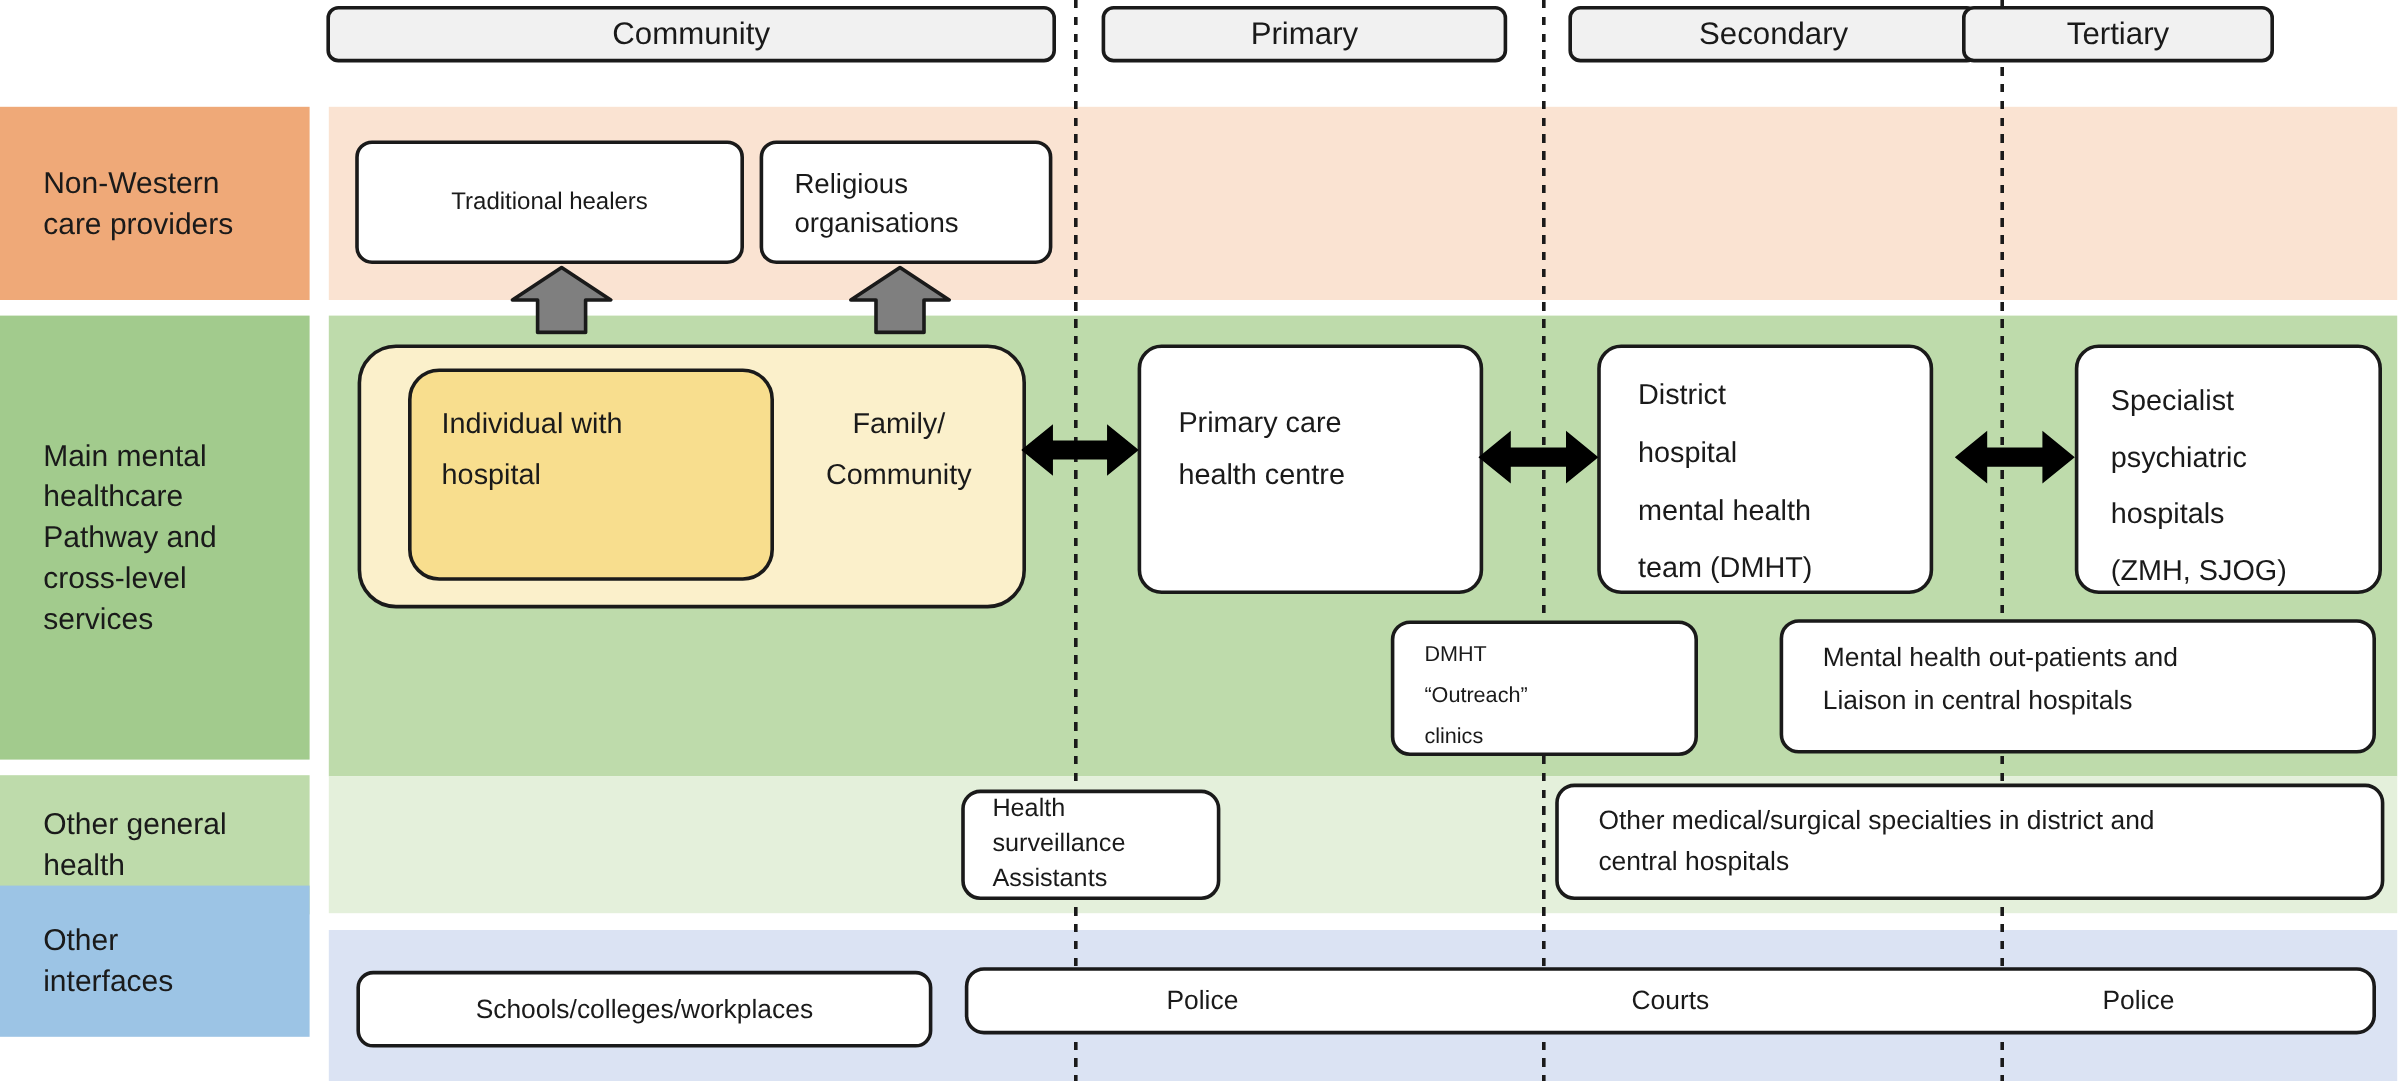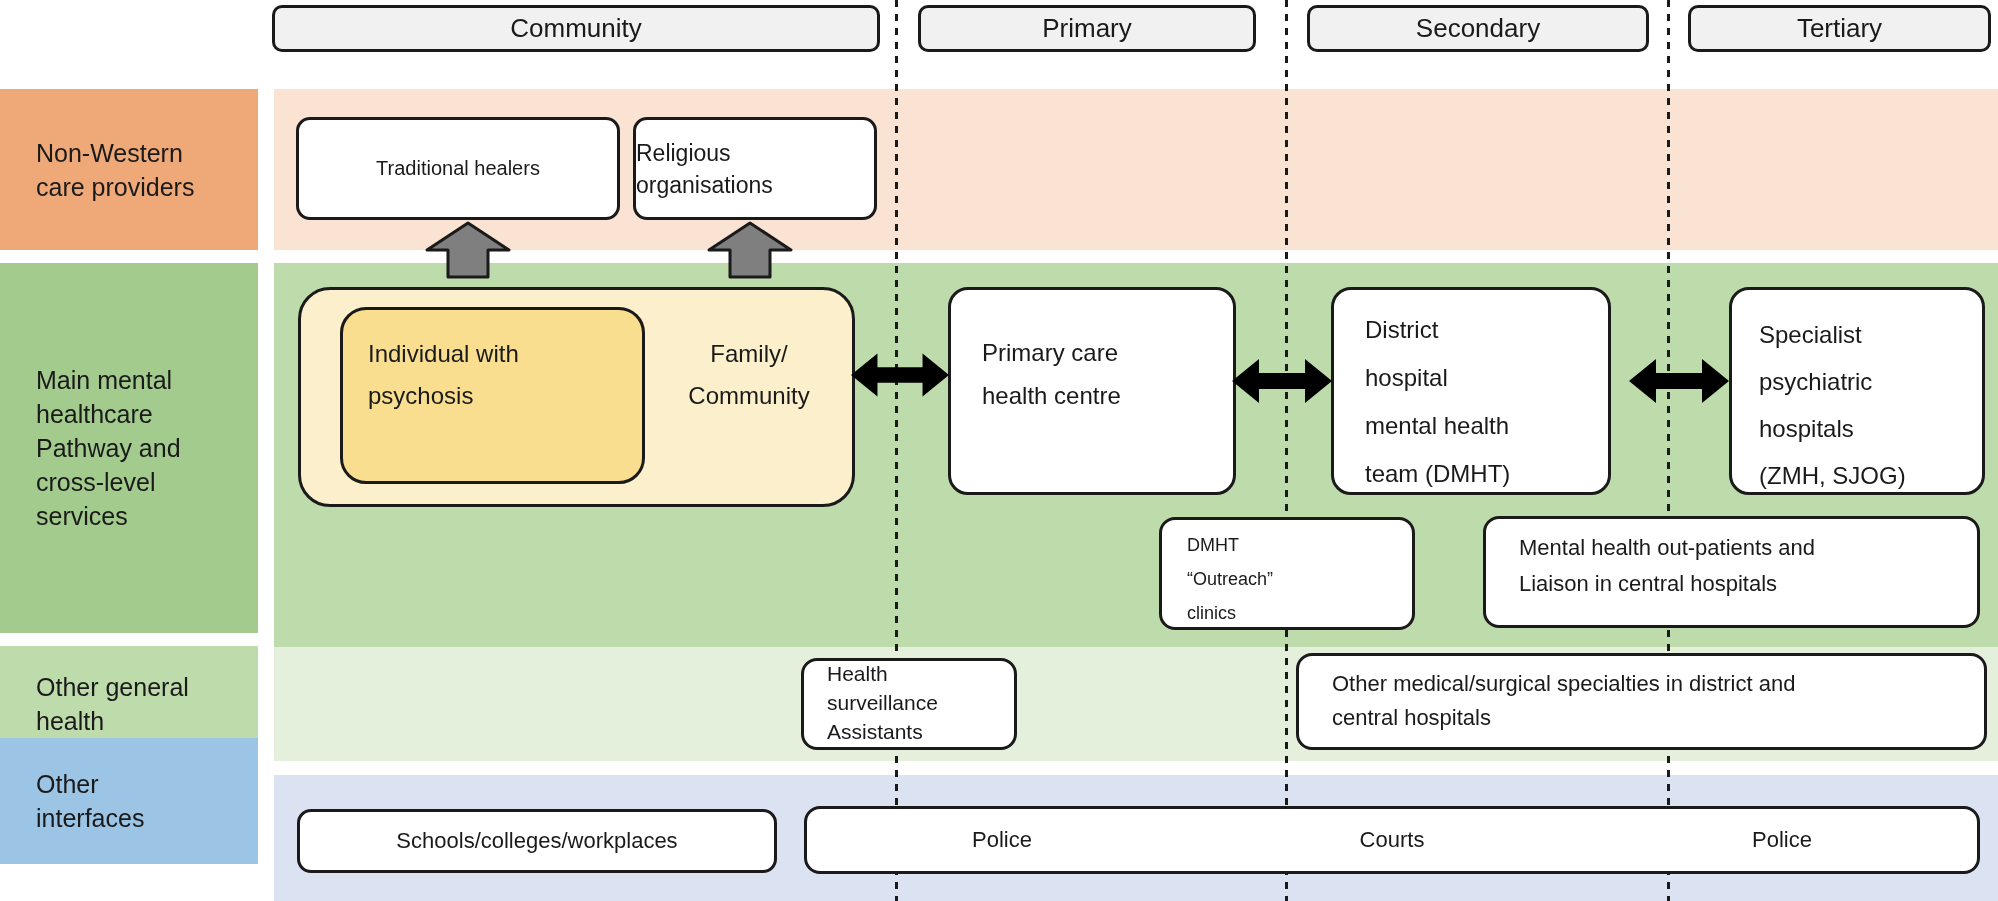--- a/index.html
+++ b/index.html
@@ -37,63 +37,63 @@
   
   .box{
     position:absolute;z-index:2;box-sizing:border-box;background:#ffffff;
     border:3px solid #1a1a1a;border-radius:18px;
   }
   .txt{position:absolute;z-index:3;white-space:pre-line;}
   .b-trad{left:296px;top:117px;width:324px;height:103px;border-radius:14px;
     display:flex;align-items:center;justify-content:center;font-size:20px;}
   .b-relig{left:633px;top:117px;width:244px;height:103px;border-radius:14px;
     display:flex;flex-direction:column;justify-content:center;
-    font-size:23px;line-height:32px;white-space:pre-line;}
+    padding-left:26px;font-size:23px;line-height:32px;white-space:pre-line;}
   .b-outer-yellow{left:298px;top:287px;width:557px;height:220px;border-radius:32px;background:var(--yellow_outer);}
   .b-inner-yellow{left:340px;top:307px;width:305px;height:177px;border-radius:26px;background:var(--yellow_inner);}
   .t-individual{left:368px;top:333px;font-size:24px;line-height:42px;}
   .t-family{left:650px;top:333px;width:198px;text-align:center;font-size:24px;line-height:42px;}
   .b-primary{left:948px;top:287px;width:288px;height:208px;border-radius:20px;}
   .t-primary{left:982px;top:331px;font-size:24px;line-height:43px;}
   .b-district{left:1331px;top:287px;width:280px;height:208px;border-radius:20px;}
   .t-district{left:1365px;top:306px;font-size:24px;line-height:48px;}
   .b-specialist{left:1729px;top:287px;width:256px;height:208px;border-radius:20px;}
   .t-specialist{left:1759px;top:311px;font-size:24px;line-height:47px;}
   .b-dmht{left:1159px;top:517px;width:256px;height:113px;border-radius:16px;}
   .t-dmht{left:1187px;top:528px;font-size:18px;line-height:34px;}
   .b-mental{left:1483px;top:516px;width:497px;height:112px;border-radius:16px;}
   .t-mental{left:1519px;top:530px;font-size:22px;line-height:36px;}
   .b-health{left:801px;top:658px;width:216px;height:92px;border-radius:16px;}
   .t-health{left:827px;top:659px;font-size:21px;line-height:29px;}
   .b-othermed{left:1296px;top:653px;width:691px;height:97px;border-radius:16px;}
   .t-othermed{left:1332px;top:667px;font-size:22px;line-height:34px;}
   .b-schools{left:297px;top:809px;width:480px;height:64px;border-radius:14px;
     display:flex;align-items:center;justify-content:center;font-size:22px;}
-  .b-justice{left:804px;top:806px;width:1176px;height:68px;border-radius:16px;display:flex;}
+  .b-justice{left:804px;top:806px;width:1176px;height:56px;border-radius:16px;display:flex;}
   .b-justice .cell{flex:1;display:flex;align-items:center;justify-content:center;font-size:22px;}
   .arrow{position:absolute;z-index:3;}
 </style>
 </head>
 <body>
 
 <div class="canvas">
 
   <div class="band band-orange"></div>
   <div class="band band-green"></div>
   <div class="band band-lightgreen"></div>
   <div class="band band-blue"></div>
 
   <div class="divider" style="left:895px"></div>
   <div class="divider" style="left:1285px"></div>
   <div class="divider" style="left:1667px"></div>
 
   <div class="hdr" style="left:272px;width:608px">Community</div>
   <div class="hdr" style="left:918px;width:338px">Primary</div>
   <div class="hdr" style="left:1307px;width:342px">Secondary</div>
-  <div class="hdr" style="left:1688px;width:303px">Tertiary</div>
+  <div class="hdr" style="left:1635px;width:260px">Tertiary</div>
 
   <div class="rowlabel lbl1">Non-Western
 care providers</div>
   <div class="rowlabel lbl2">Main mental
 healthcare
 Pathway and
 cross-level
 services</div>
   <div class="rowlabel lbl3">Other general
 health</div>
@@ -107,21 +107,21 @@
   <svg class="arrow" style="left:425px;top:221px" width="86" height="58" viewBox="0 0 86 58">
     <polygon points="43,2 84,29 63,29 63,56 23,56 23,29 2,29" fill="#7F7F7F" stroke="#1a1a1a" stroke-width="3" stroke-linejoin="round"></polygon>
   </svg>
   <svg class="arrow" style="left:707px;top:221px" width="86" height="58" viewBox="0 0 86 58">
     <polygon points="43,2 84,29 63,29 63,56 23,56 23,29 2,29" fill="#7F7F7F" stroke="#1a1a1a" stroke-width="3" stroke-linejoin="round"></polygon>
   </svg>
 
   <div class="box b-outer-yellow"></div>
   <div class="box b-inner-yellow"></div>
   <div class="txt t-individual">Individual with
-psychosis</div>
+hospital</div>
   <div class="txt t-family">Family/
 Community</div>
 
   <svg class="arrow" style="left:851px;top:347px" width="98" height="56" viewBox="0 0 100 56">
     <polygon points="0,28 27,6 27,20 73,20 73,6 100,28 73,50 73,36 27,36 27,50" fill="#000000"></polygon>
   </svg>
 
   <div class="box b-primary"></div>
   <div class="txt t-primary">Primary care
 health centre</div>

